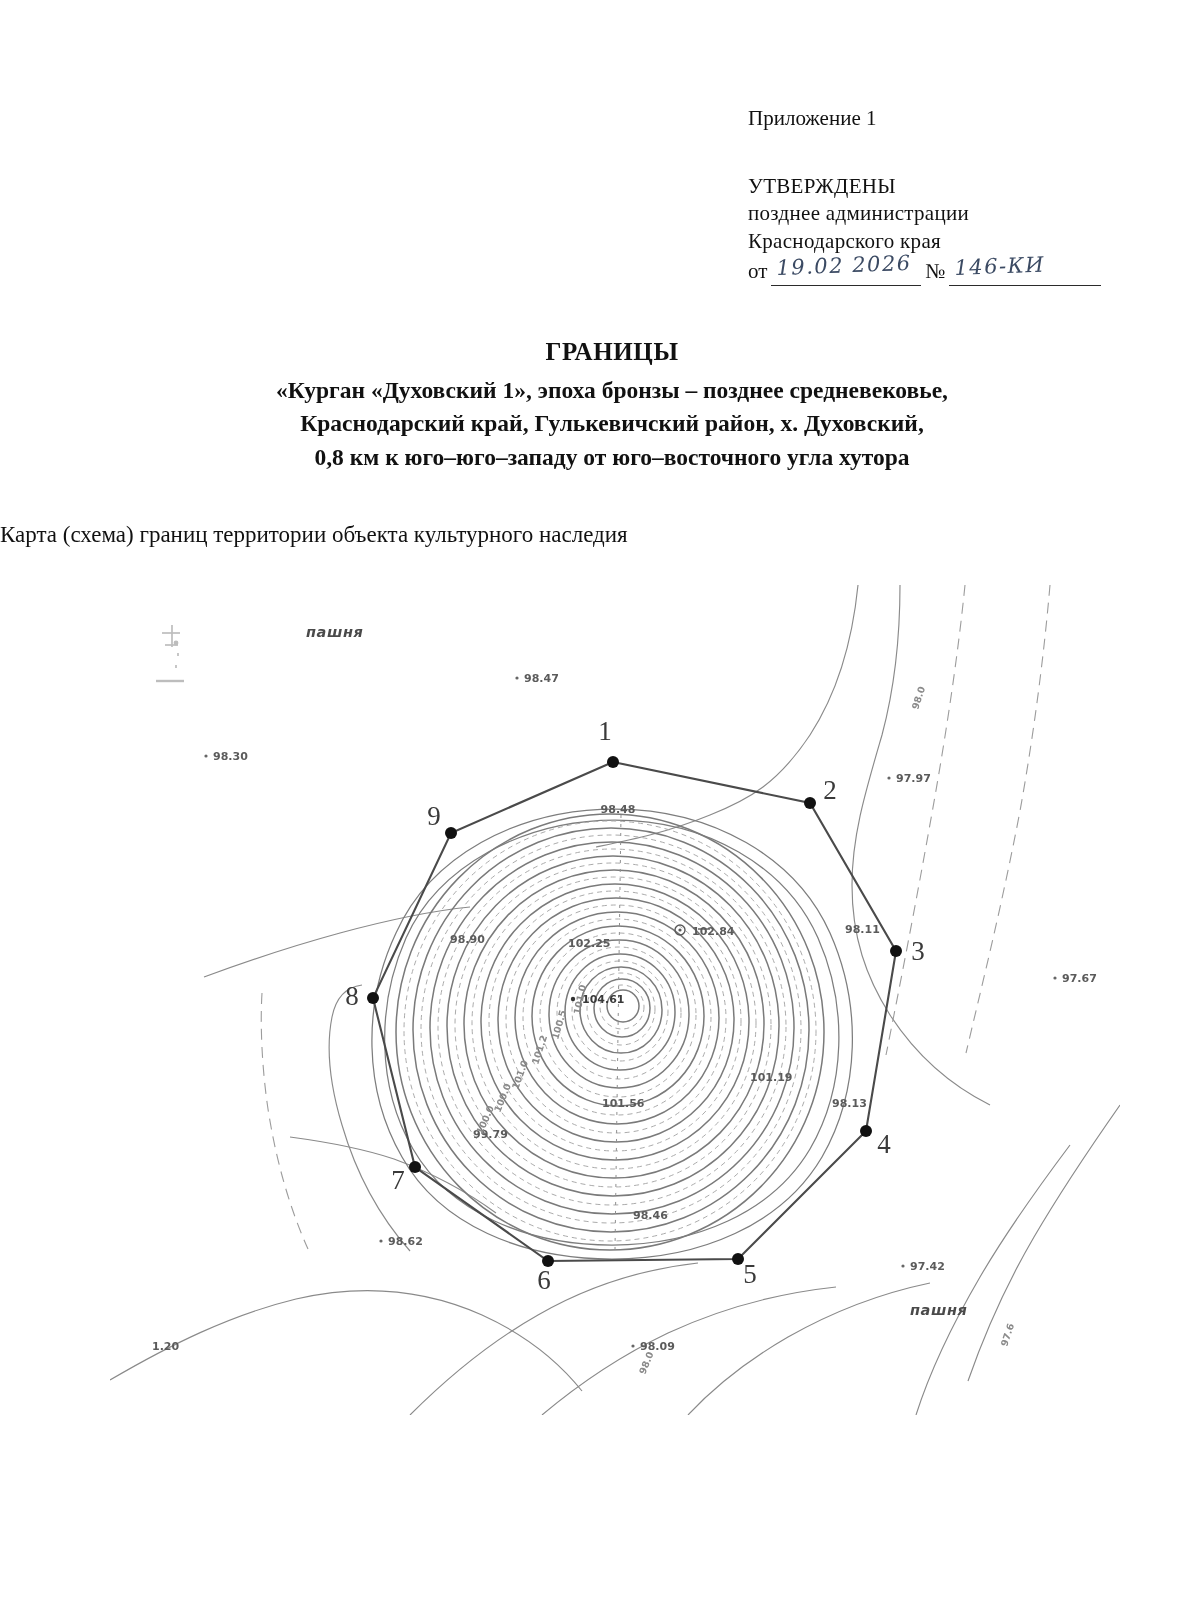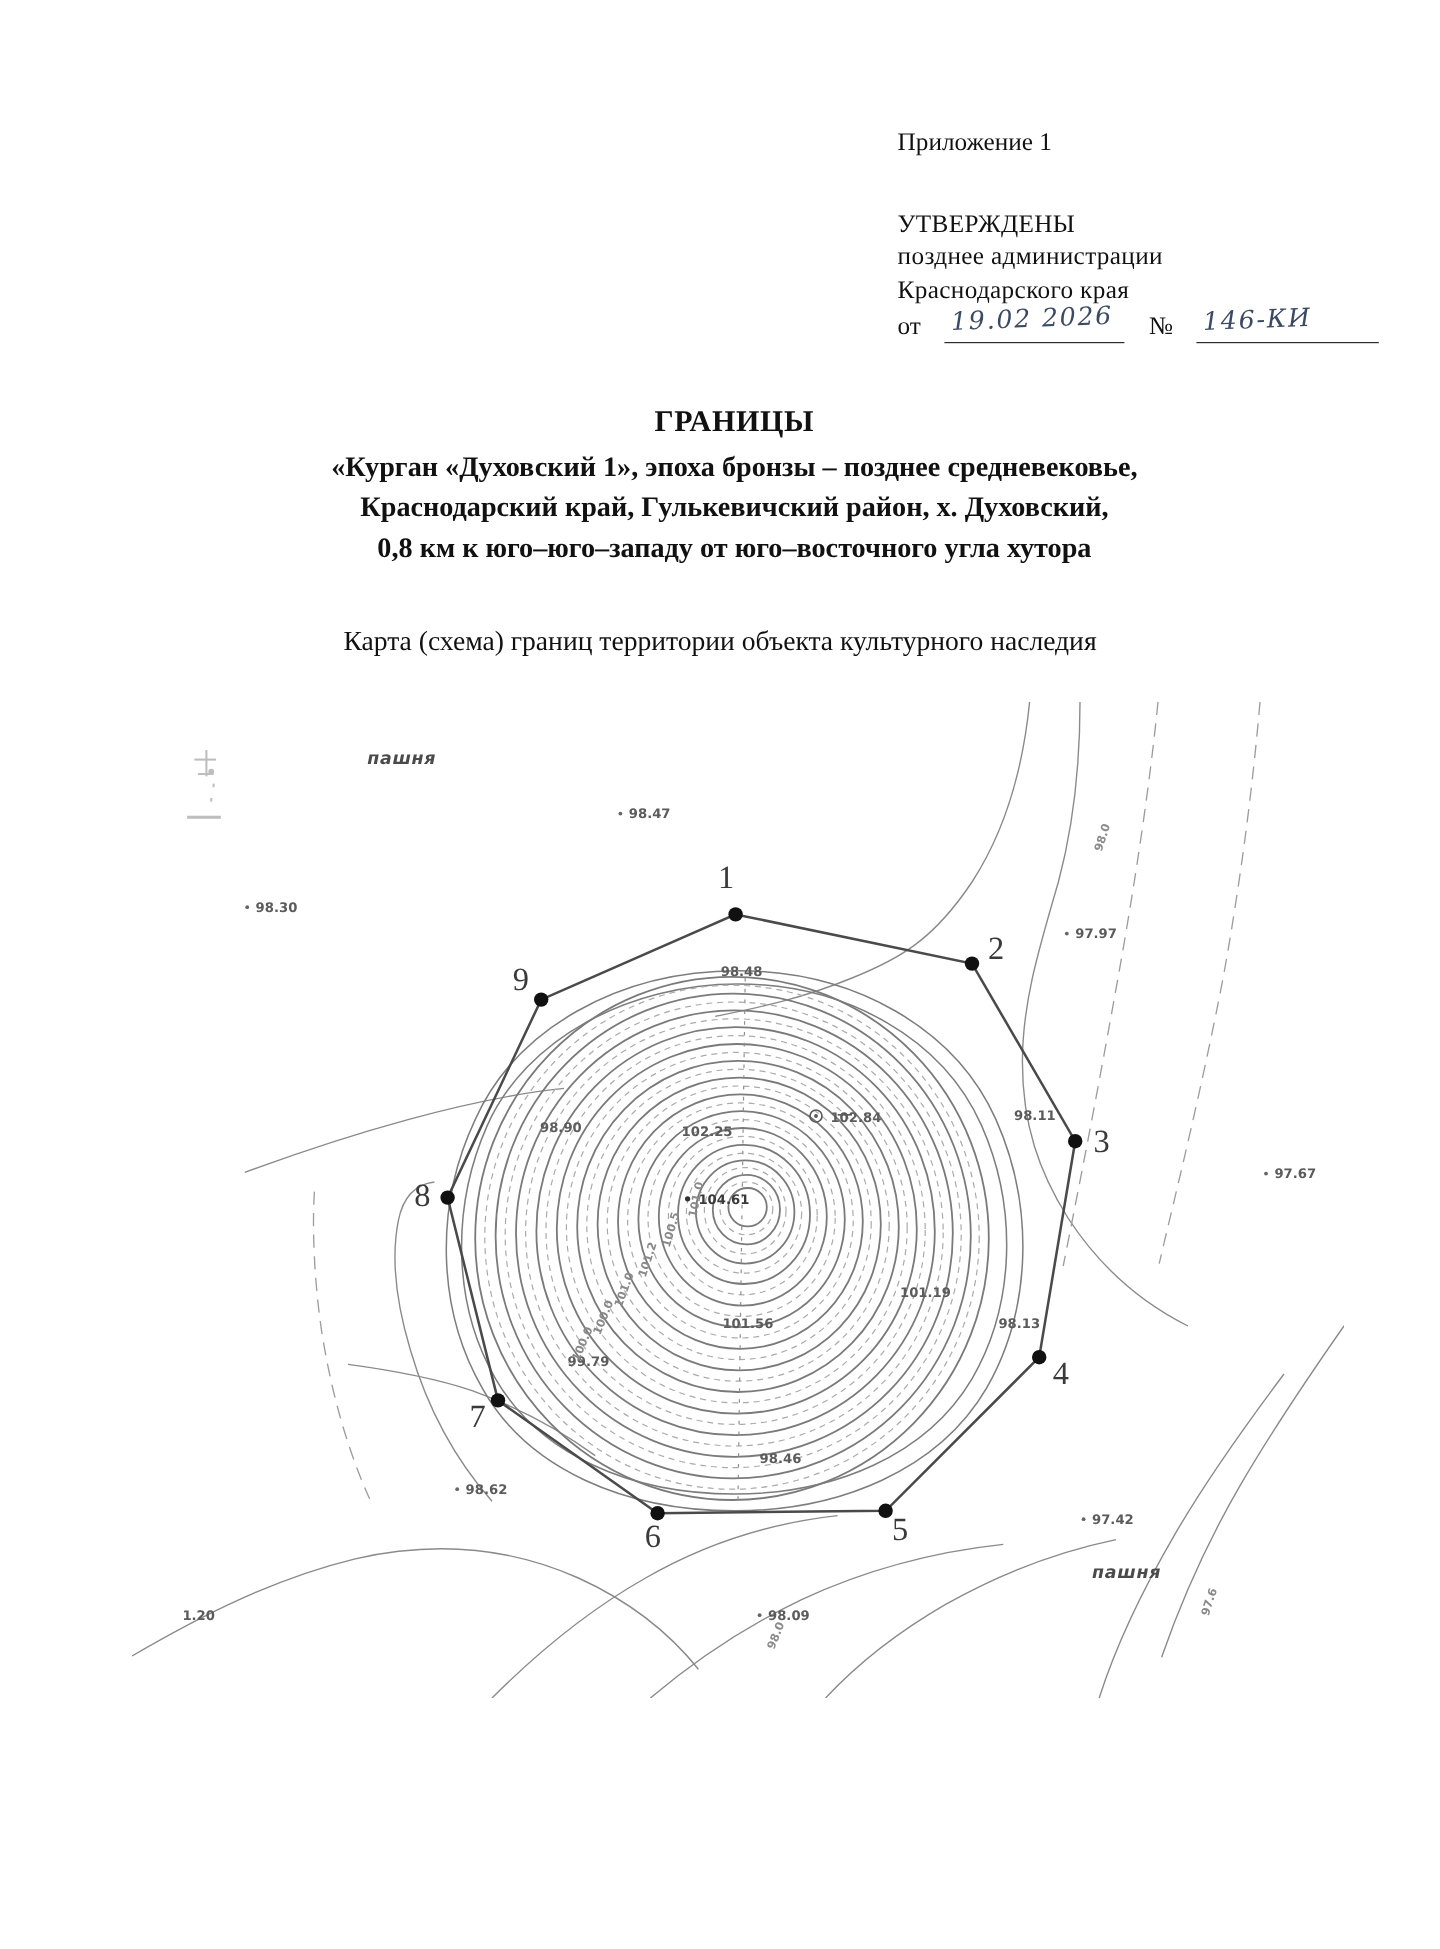--- a/index.html
+++ b/index.html
@@ -16,21 +16,21 @@
   
   .hdr{
     position:absolute;
     left:748px; top:105px;
     width:420px;
     font-size:21px;
     line-height:1.32;
   }
   .hdr .appendix{margin-bottom:40px;}
   .hdr .approved{font-weight:400;letter-spacing:.3px;}
-  .sig-row{display:flex;align-items:flex-end;gap:20px;margin-top:2px;}
+  .sig-row{display:flex;align-items:flex-end;gap:4px;margin-top:2px;}
   .sig-label{font-size:21px;}
   .sig-line{
     position:relative;
     border-bottom:1.4px solid #2b2b2b;
     min-width:150px;
     height:26px;
   }
   .sig-line.num{min-width:152px;}
   .hand{
     position:absolute;left:6px;bottom:2px;
@@ -48,21 +48,21 @@
   .title-wrap{
     position:absolute;left:12px;top:338px;width:1200px;text-align:center;
   }
   .title-main{
     font-weight:bold;font-size:25px;letter-spacing:.6px;margin-bottom:8px;
   }
   .title-line{
     font-weight:bold;font-size:23.5px;line-height:1.42;
   }
   .subtitle{
-    position:absolute;left:0;top:522px;width:1200px;text-align:center;
+    position:absolute;left:0;top:522px;width:1200px;text-align:left;
     font-size:23px;
   }
 
   
   .map{
     position:absolute;left:110px;top:585px;
     width:1010px;height:830px;
   }
   .map svg{display:block;width:1010px;height:830px;}
 

